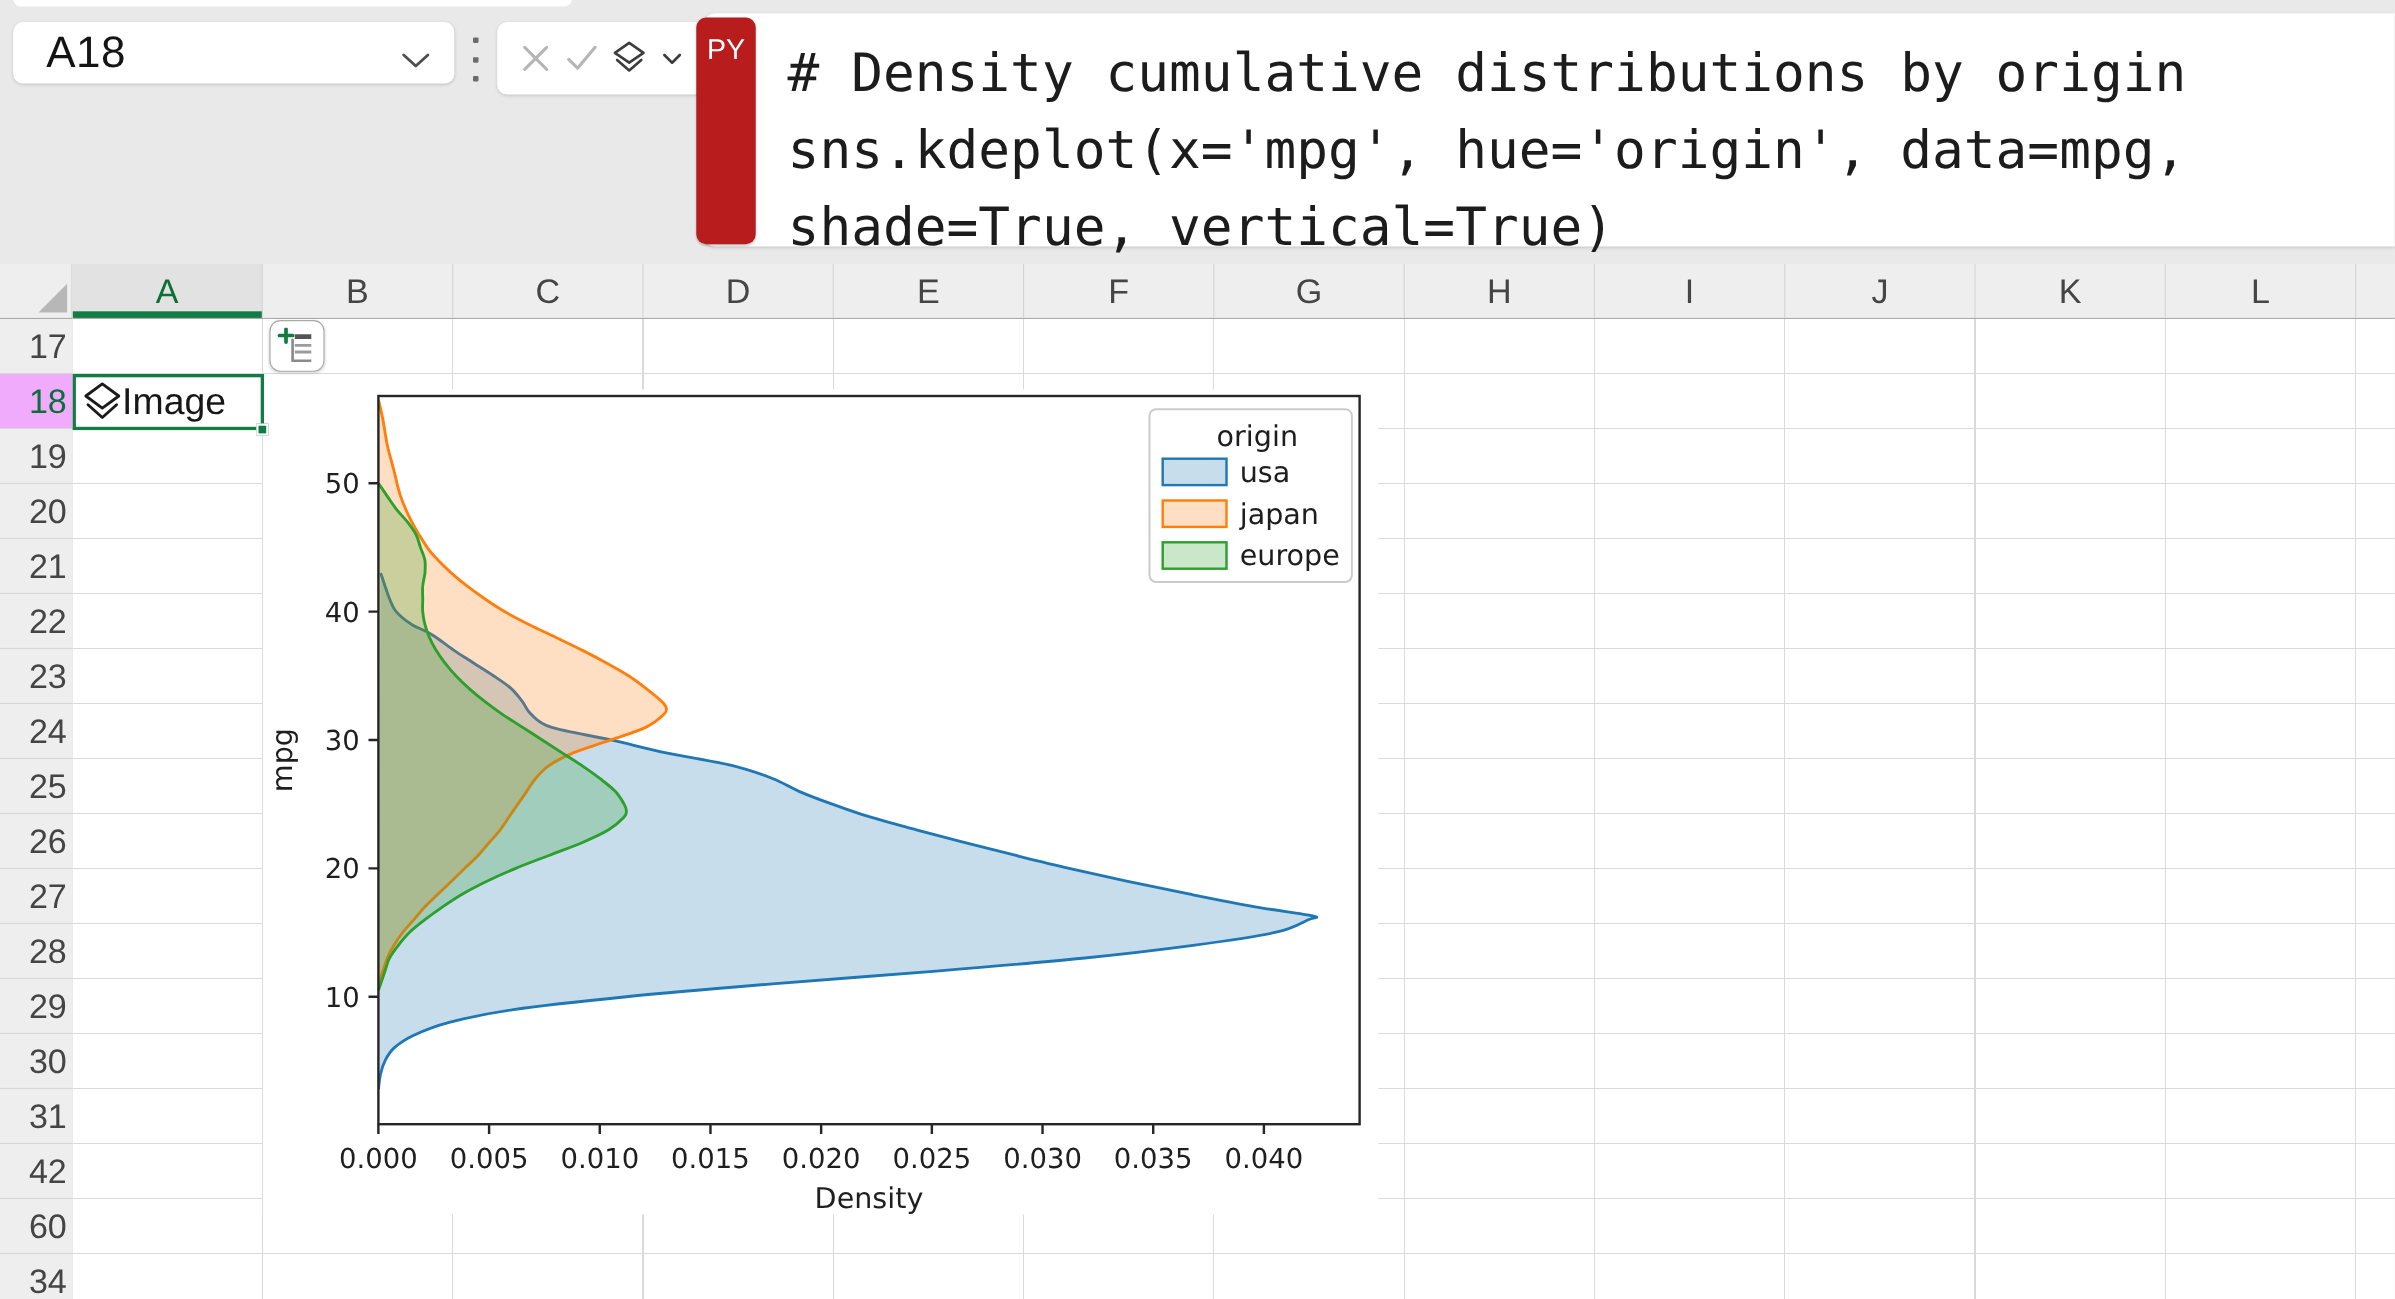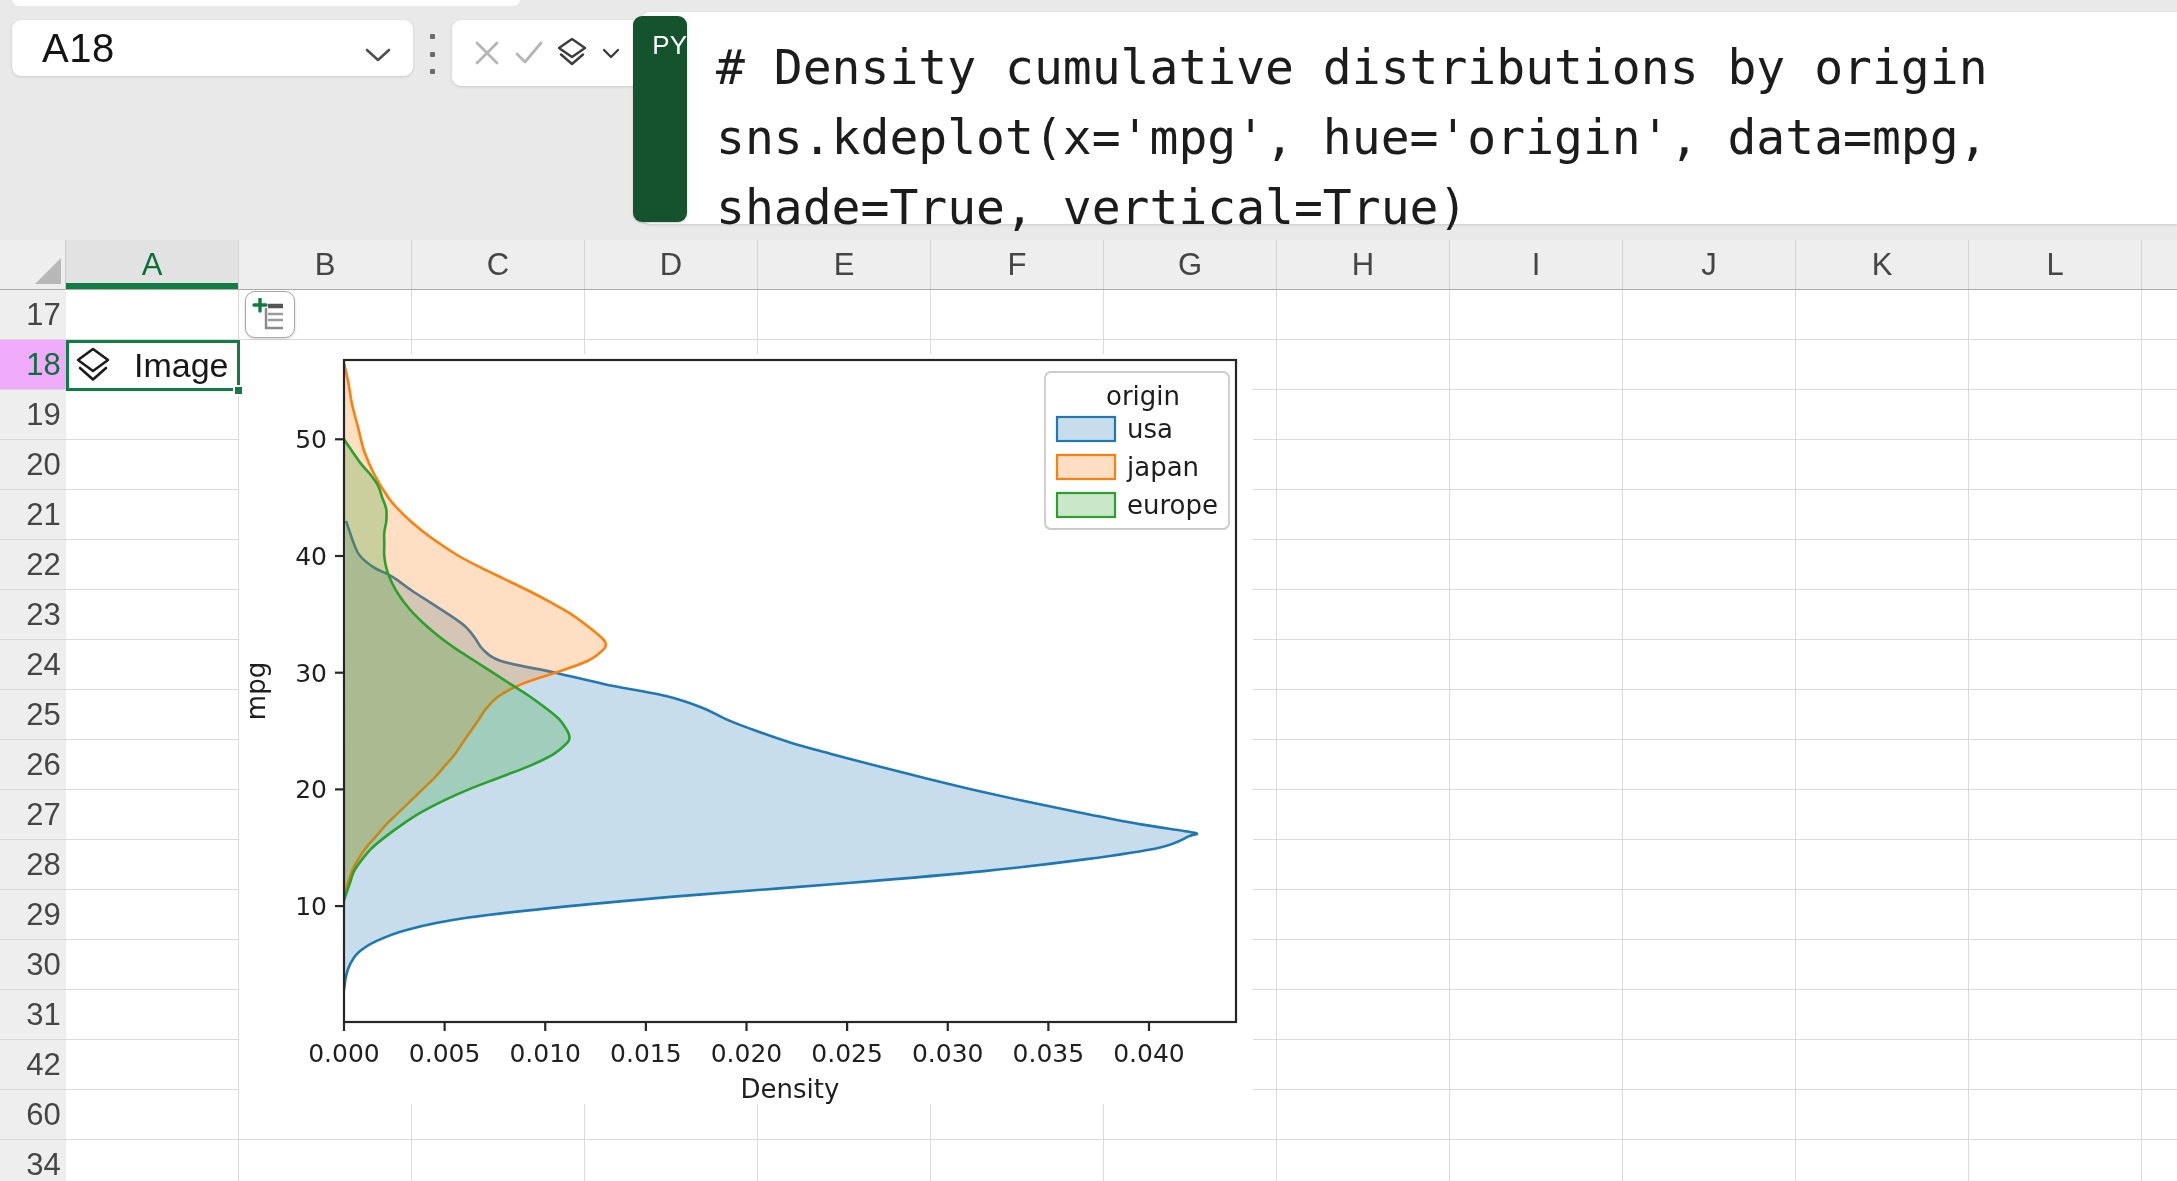--- a/index.html
+++ b/index.html
@@ -22,22 +22,22 @@
   .kebab i{width:5px;height:5px;border-radius:1px;background:#6b6b6b;display:block;}
   .fx-toolbar{
     position:absolute;left:452px;top:20px;width:174px;height:66px;background:#fff;border-radius:9px;
     box-shadow:0 1px 3px rgba(0,0,0,0.14);display:flex;align-items:center;justify-content:space-evenly;padding:0 8px;
   }
   .formula-box{
     position:absolute;left:640px;top:12px;width:1537px;height:212px;background:#fff;
     border-radius:10px 0 0 10px;box-shadow:0 1px 3px rgba(0,0,0,0.14);
   }
   .py-badge{
-    position:absolute;left:-7px;top:4px;width:54px;height:206px;background:#14532d;border-radius:9px;
-    color:#fff;font-size:26px;text-align:right;padding-top:14px;box-sizing:border-box;
+    position:absolute;left:-7px;top:4px;width:54px;height:206px;background:#b91c1c;border-radius:9px;
+    color:#fff;font-size:26px;text-align:center;padding-top:14px;box-sizing:border-box;
     box-shadow:0 1px 2px rgba(0,0,0,0.2);
   }
   .fline{
     position:absolute;left:76px;font-family:"DejaVu Sans Mono", monospace;font-size:48px;color:#1c1c1c;
     white-space:pre;line-height:70px;height:70px;
   }
   .fline.l0{top:20px;} .fline.l1{top:90px;} .fline.l2{top:160px;}
   
   .corner{position:absolute;left:0;top:240px;width:66px;height:50px;background:#eeeeee;border-bottom:1px solid #ababab;border-right:1px solid #c9c9c9;box-sizing:border-box;}
   .corner .tri{position:absolute;right:4px;bottom:5px;width:0;height:0;border-bottom:26px solid #b7b7b7;border-left:26px solid transparent;}
@@ -59,21 +59,21 @@
   }
   
   .figure{position:absolute;left:239px;top:354px;width:1014px;height:750px;background:#ffffff;}
   .figure svg{display:block;}
   
   .selection{
     position:absolute;left:66px;top:340px;width:174px;height:51px;background:#ffffff;
     border:3px solid #117c43;box-sizing:border-box;display:flex;align-items:center;cursor:cell;
   }
   .sel-icon{margin-left:6px;flex:0 0 auto;}
-  .sel-label{margin-left:23px;font-size:34px;color:#171717;}
+  .sel-label{margin-left:0;font-size:34px;color:#171717;}
   .fill-handle{position:absolute;left:233px;top:385px;width:11px;height:11px;background:#117c43;border:2px solid #ffffff;box-sizing:border-box;cursor:crosshair;}
   .insert-btn{
     position:absolute;left:245px;top:291px;width:50px;height:47px;background:#fff;border:1.5px solid #a9a9a9;
     border-radius:10px;box-sizing:border-box;display:flex;align-items:center;justify-content:center;
     box-shadow:0 1px 3px rgba(0,0,0,0.18);cursor:pointer;
   }
   .icon-btn{cursor:pointer;}
 </style>
 </head>
 <body>

